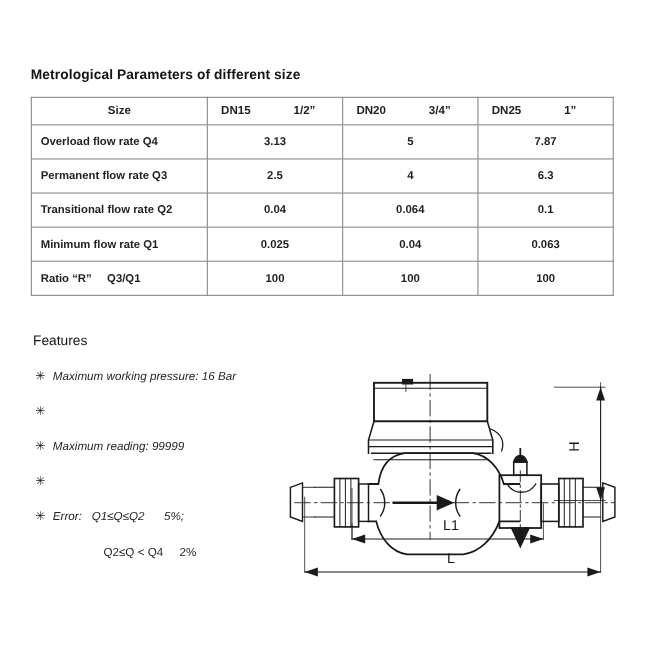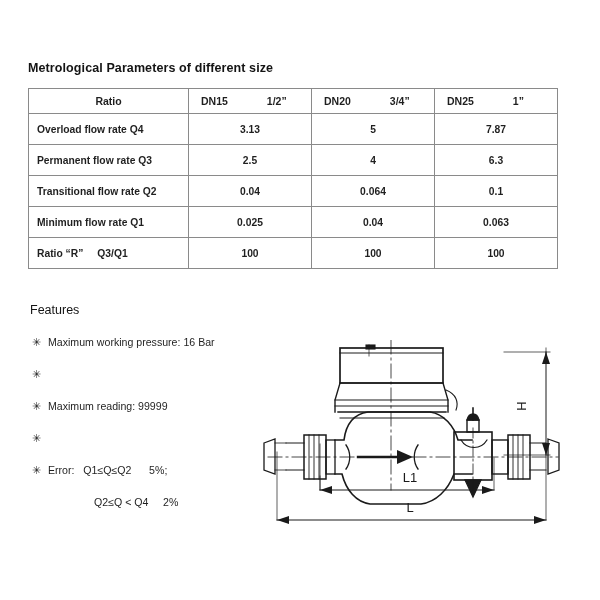--- a/index.html
+++ b/index.html
@@ -90,21 +90,21 @@
     font-size: 10.6px;
     color: #1f1f1f;
   }
   .feature-bullet {
     width: 16px;
     flex: 0 0 16px;
     font-size: 11px;
     line-height: 1.1;
     color: #1f1f1f;
   }
-  .feature-text { white-space: pre; }
+  .feature-text { white-space: pre; font-style: italic; }
   .feature-sub {
     padding-left: 62px;
     height: 30px;
     font-size: 10.6px;
     white-space: pre;
     color: #1f1f1f;
   }
 
   
   #drawing {
@@ -123,21 +123,21 @@
 
 <table id="spec-table">
   <colgroup>
     <col class="col-label">
       <col class="col-val">
       <col class="col-val">
       <col class="col-val">
   </colgroup>
   <thead>
     <tr>
-      <th class="hdr-size">Ratio</th>
+      <th class="hdr-size">Size</th>
       <th class="hdr-dn">
         <span>DN15</span><span class="dn-inch">1/2”</span>
       </th>
       <th class="hdr-dn">
         <span>DN20</span><span class="dn-inch">3/4”</span>
       </th>
       <th class="hdr-dn">
         <span>DN25</span><span class="dn-inch">1”</span>
       </th>
     </tr>

